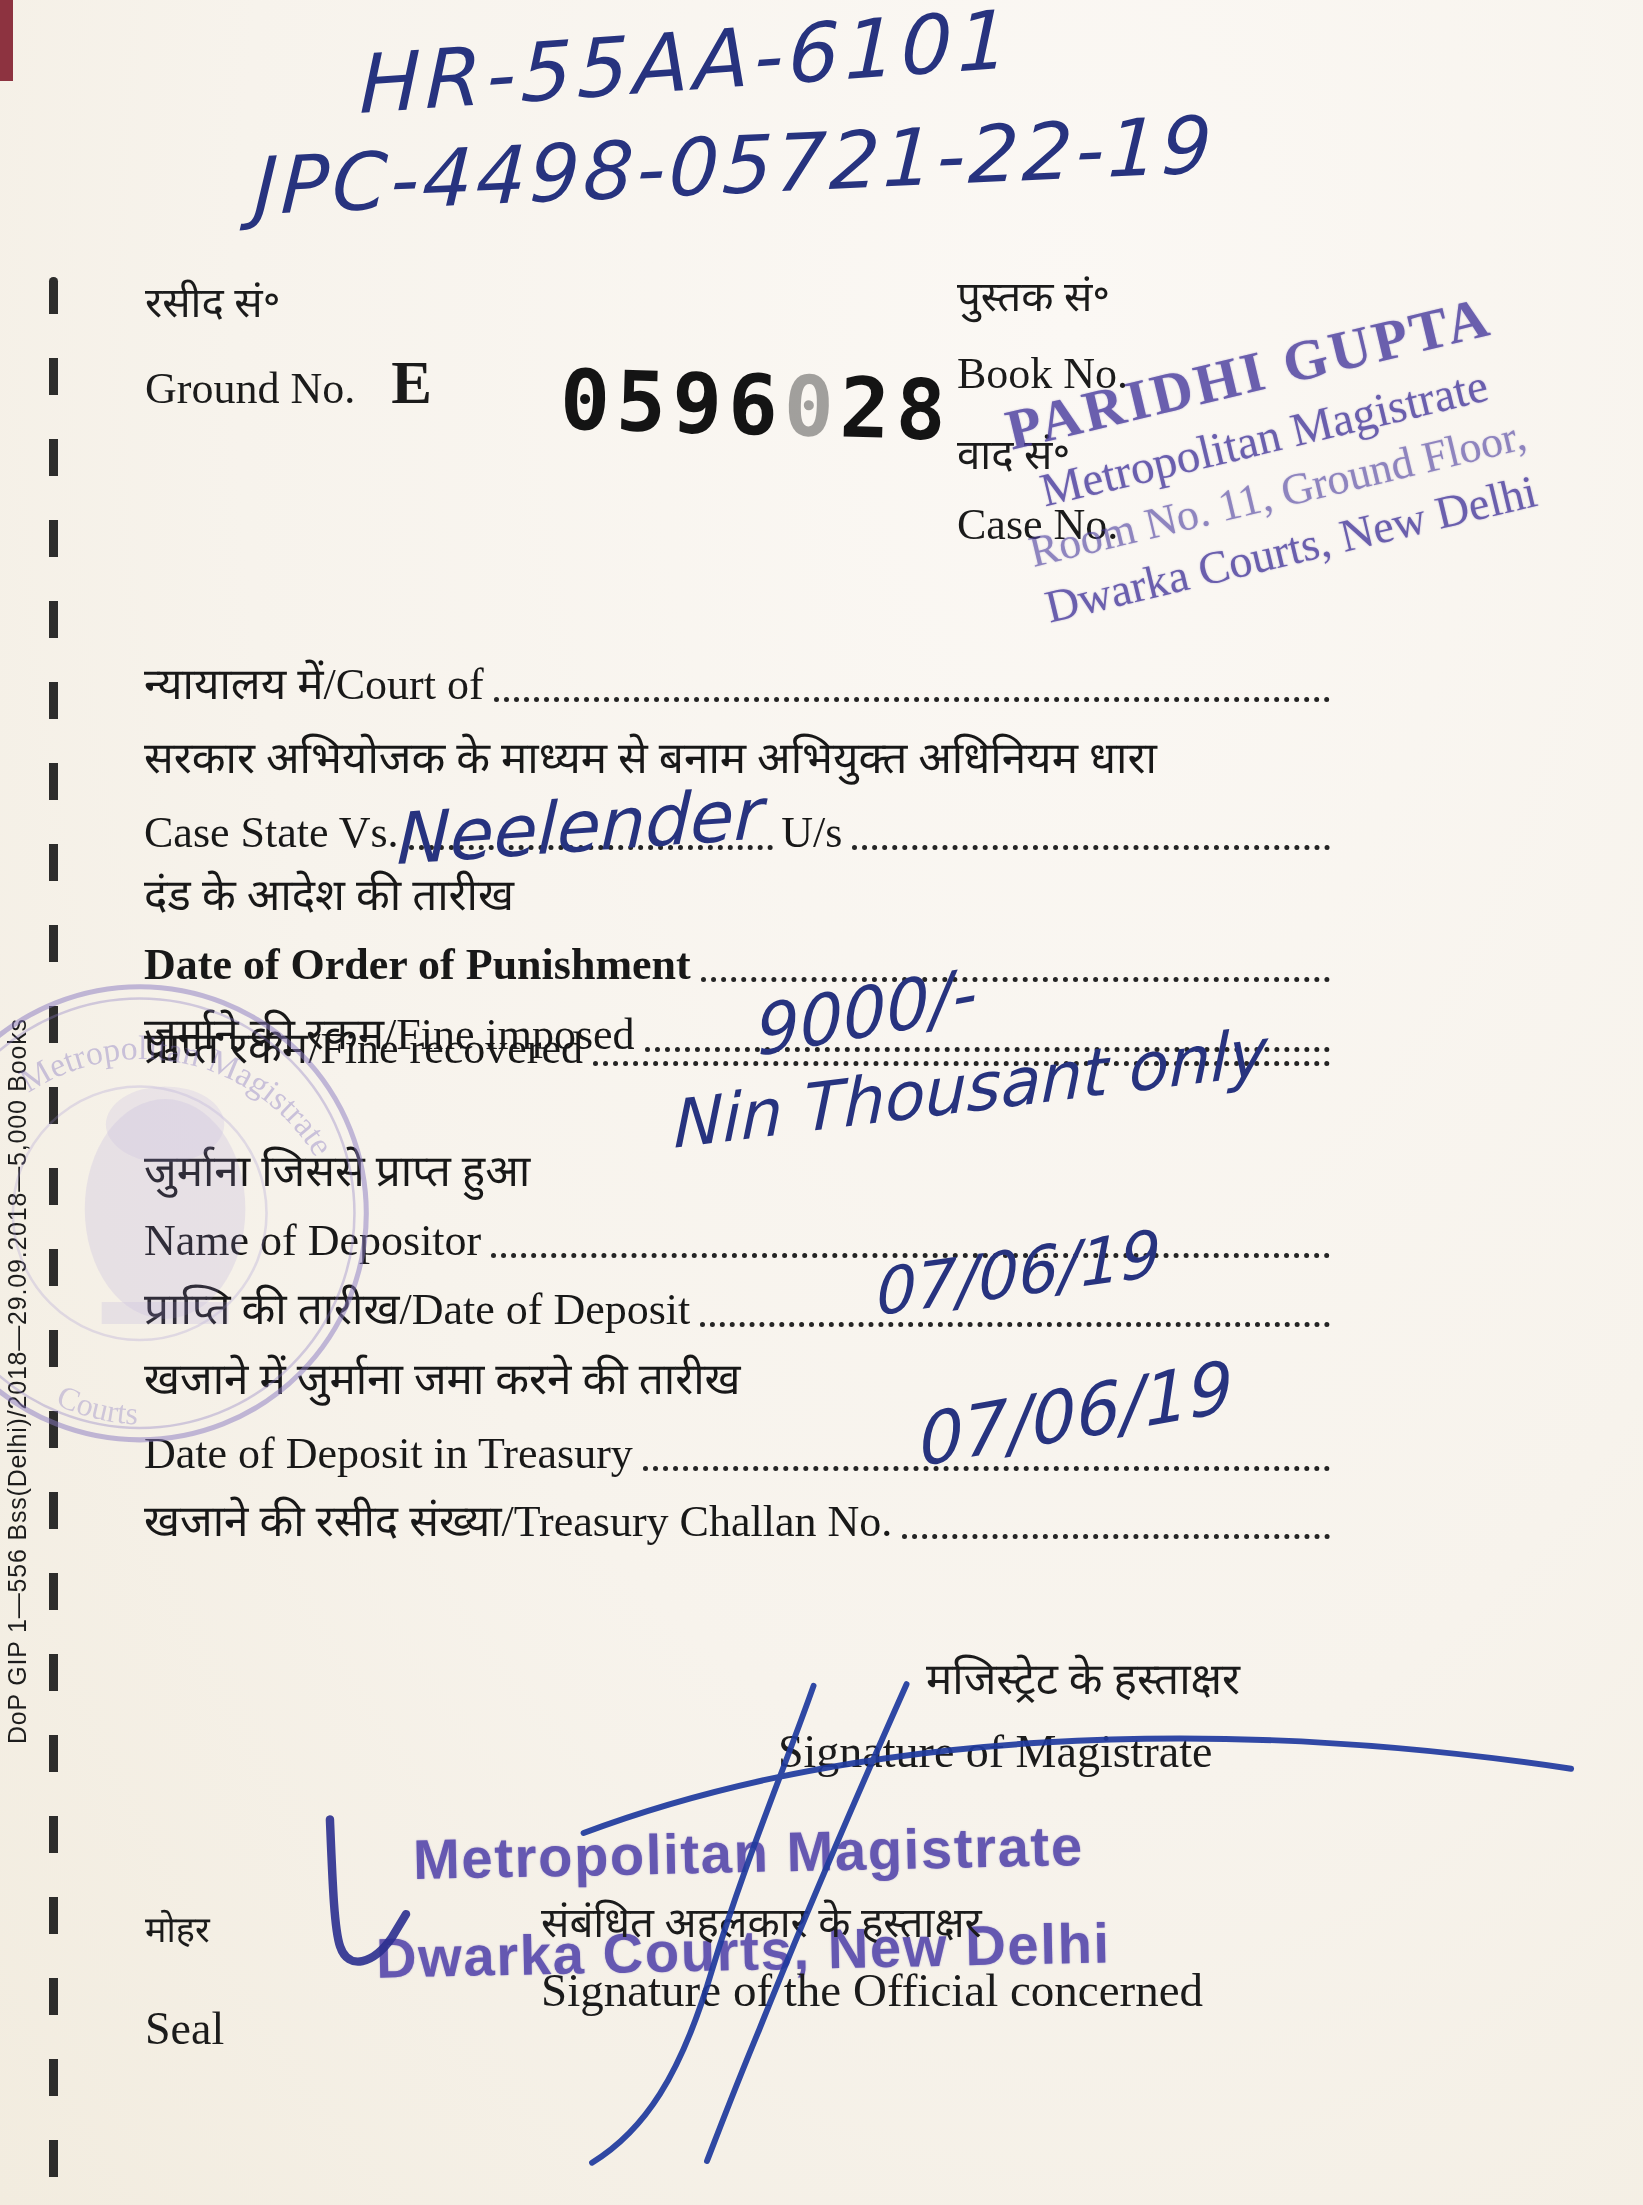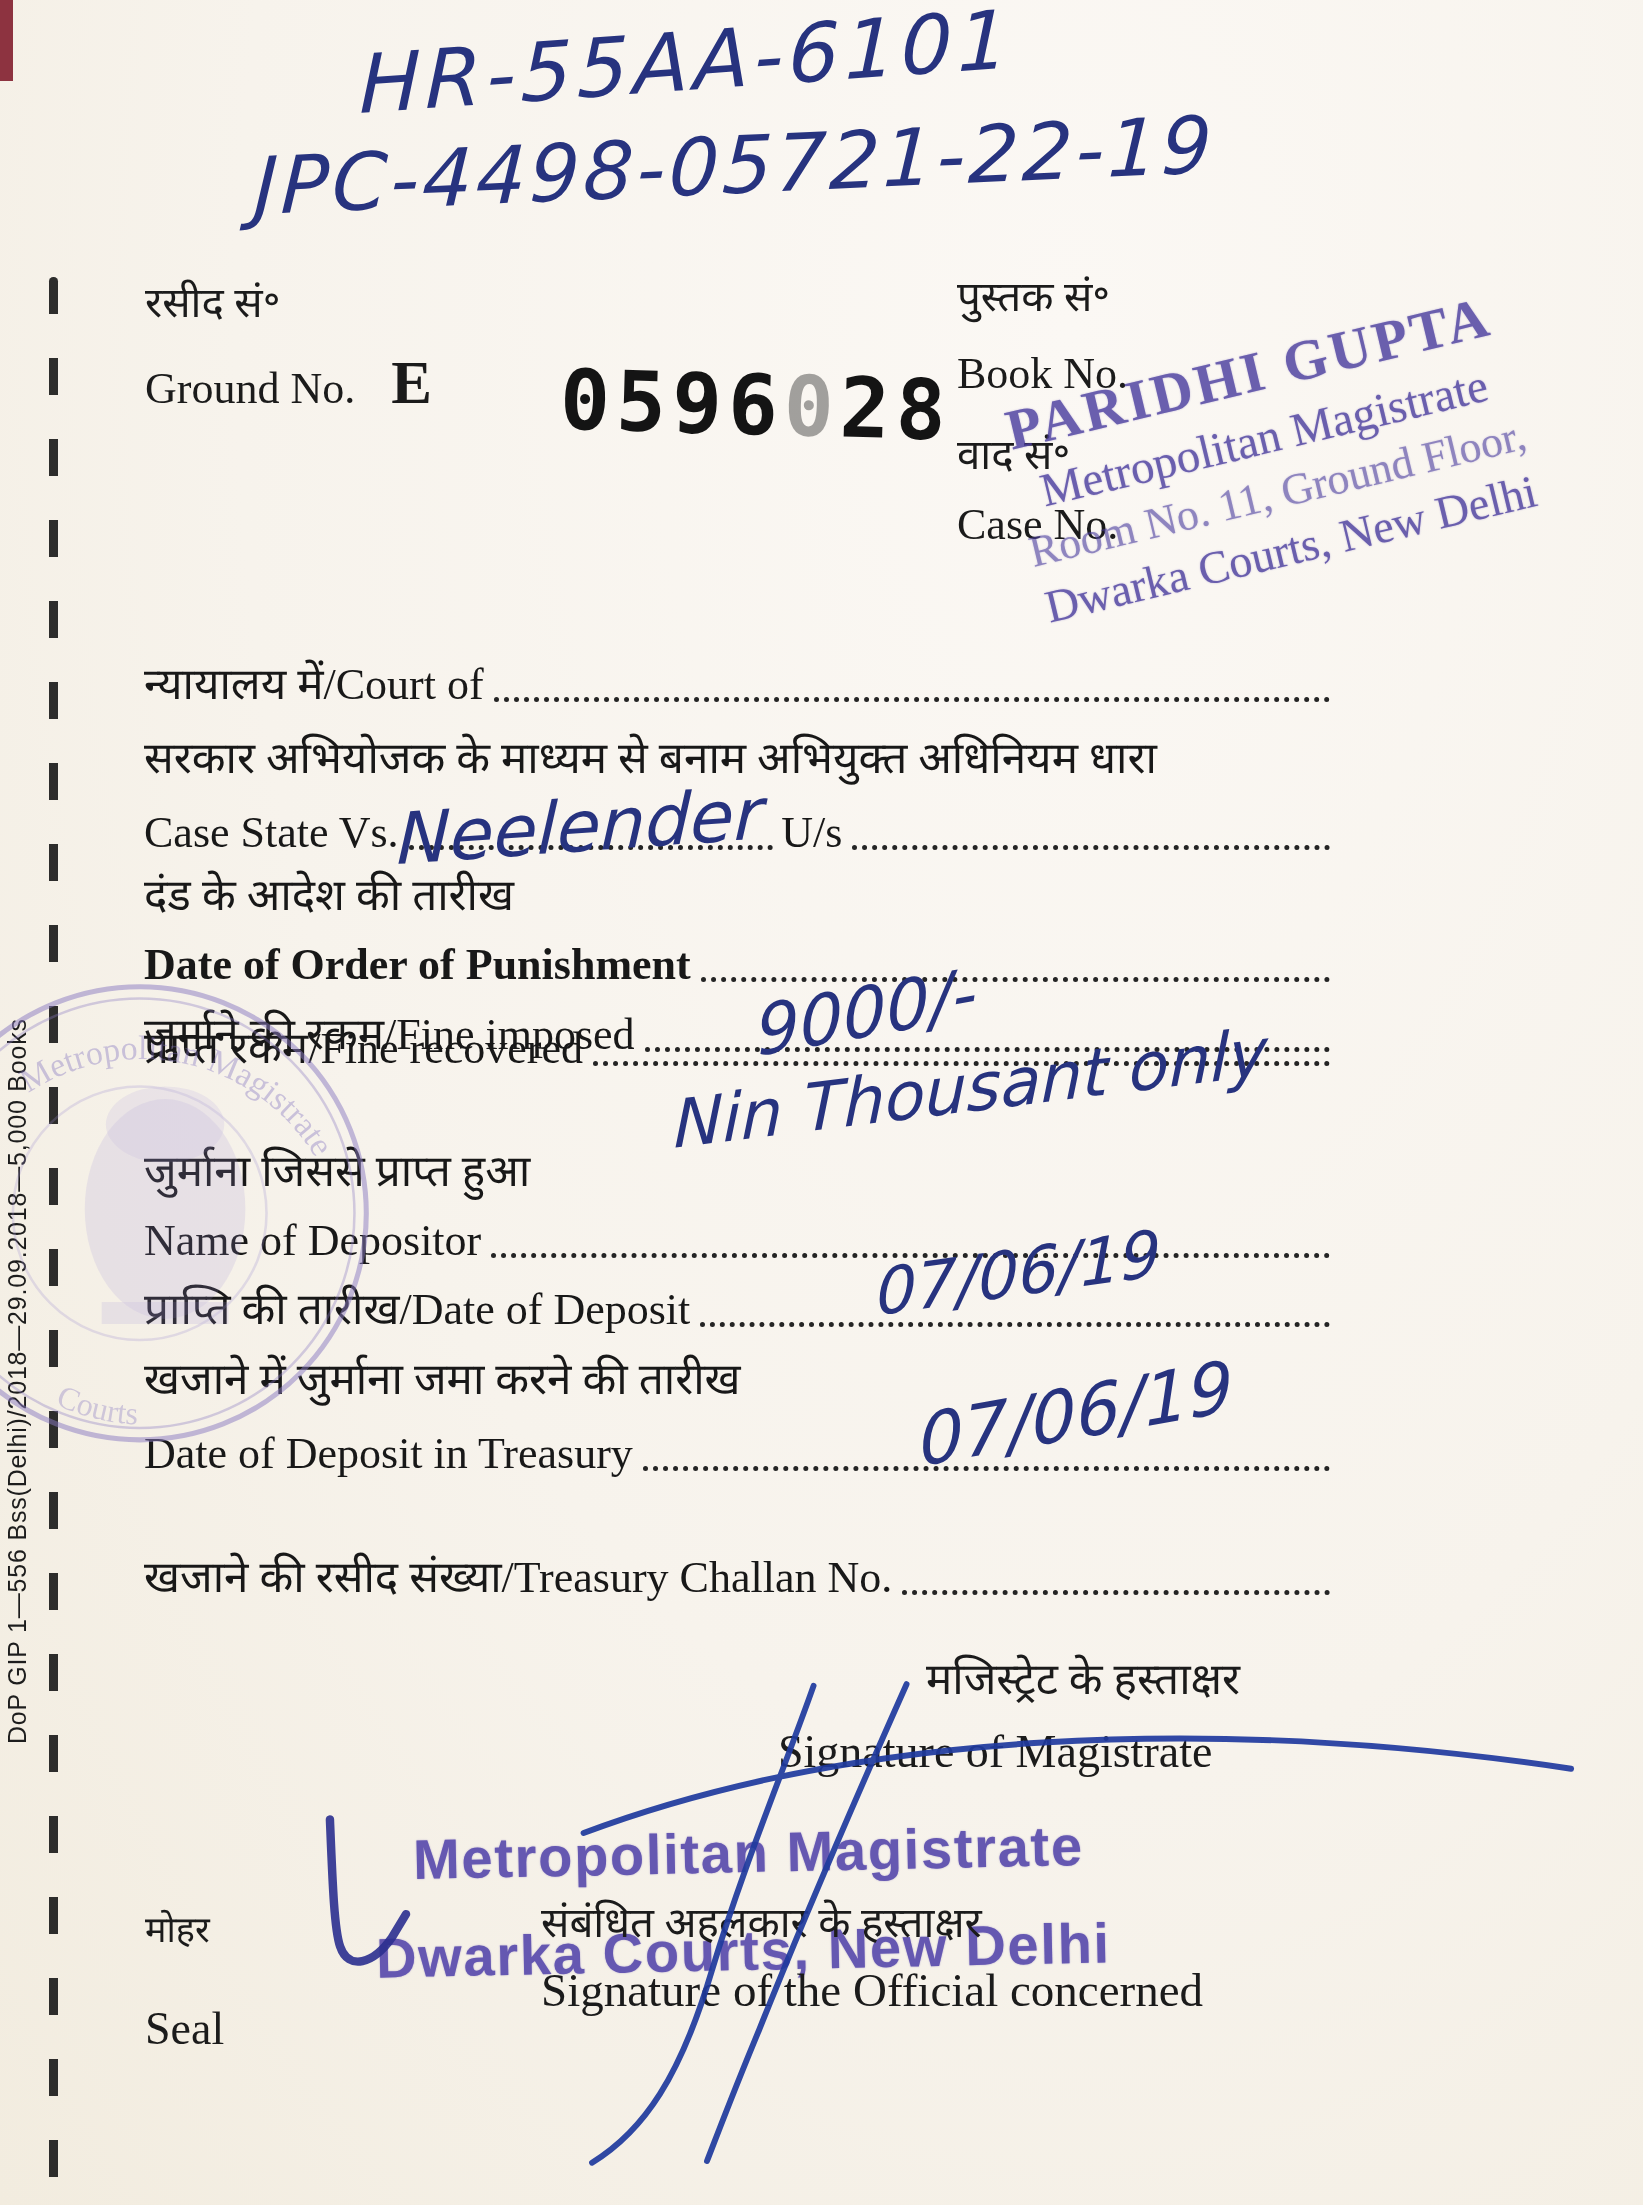--- a/index.html
+++ b/index.html
@@ -129,21 +129,21 @@
   <div class="row" style="top:1355px;">
     <span class="lbl">खजाने में जुर्माना जमा करने की तारीख</span>
   </div>
   <div class="hand" style="left:917px;top:1372px;font-size:71px;transform:rotate(-10deg) skewX(-8deg);">07/06/19</div>
 
   <div class="row" style="top:1429px;">
     <span class="lbl">Date of Deposit in Treasury</span>
       <span class="leader"></span>
   </div>
 
-  <div class="row" style="top:1553px;">
+  <div class="row" style="top:1497px;">
     <span class="lbl">खजाने की रसीद संख्या/Treasury Challan No.</span>
       <span class="leader"></span>
   </div>
 
   <div class="abs" style="left:926px;top:1647px;font-size:44px;white-space:nowrap;">मजिस्ट्रेट के हस्ताक्षर</div>
   <div class="abs" style="left:778px;top:1725px;font-size:46px;white-space:nowrap;">Signature of Magistrate</div>
 
   <div class="stamp-bot abs" style="left:413px;top:1820px;font-size:56px;letter-spacing:1.7px;transform:rotate(-1.2deg);">Metropolitan Magistrate</div>
   <div class="stamp-bot abs" style="left:376px;top:1918px;font-size:56px;letter-spacing:1.7px;transform:rotate(-1.2deg);">Dwarka Courts, New Delhi</div>
 

